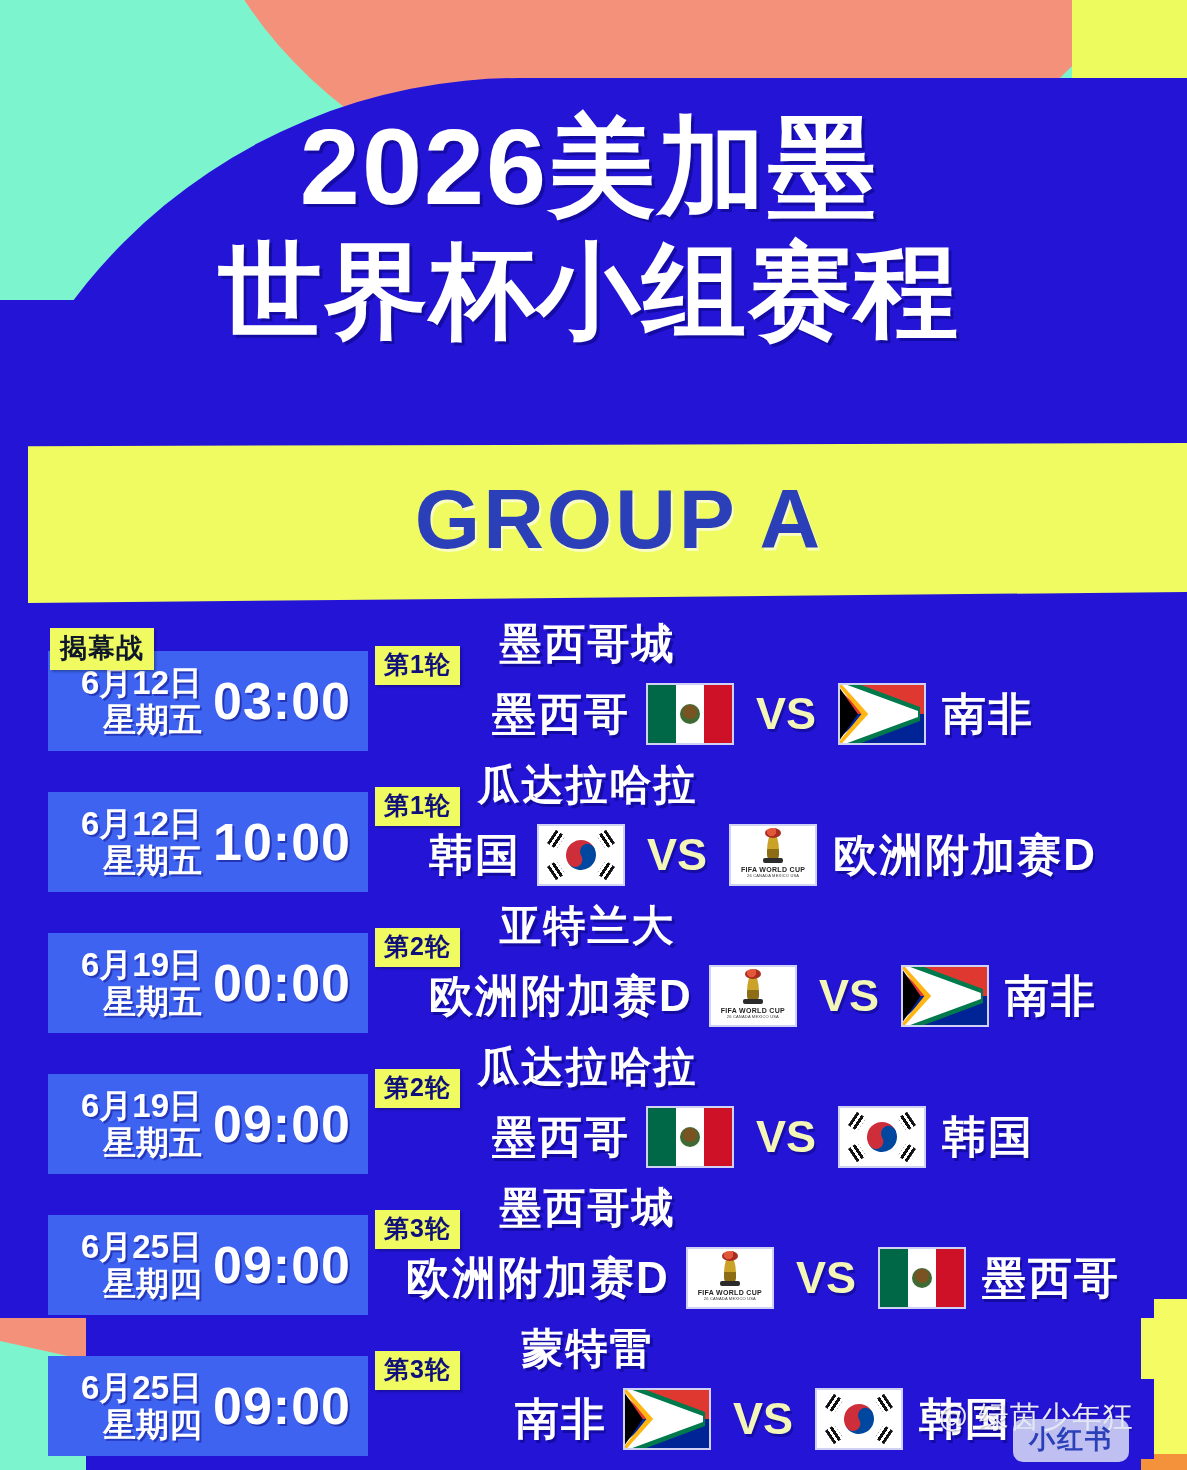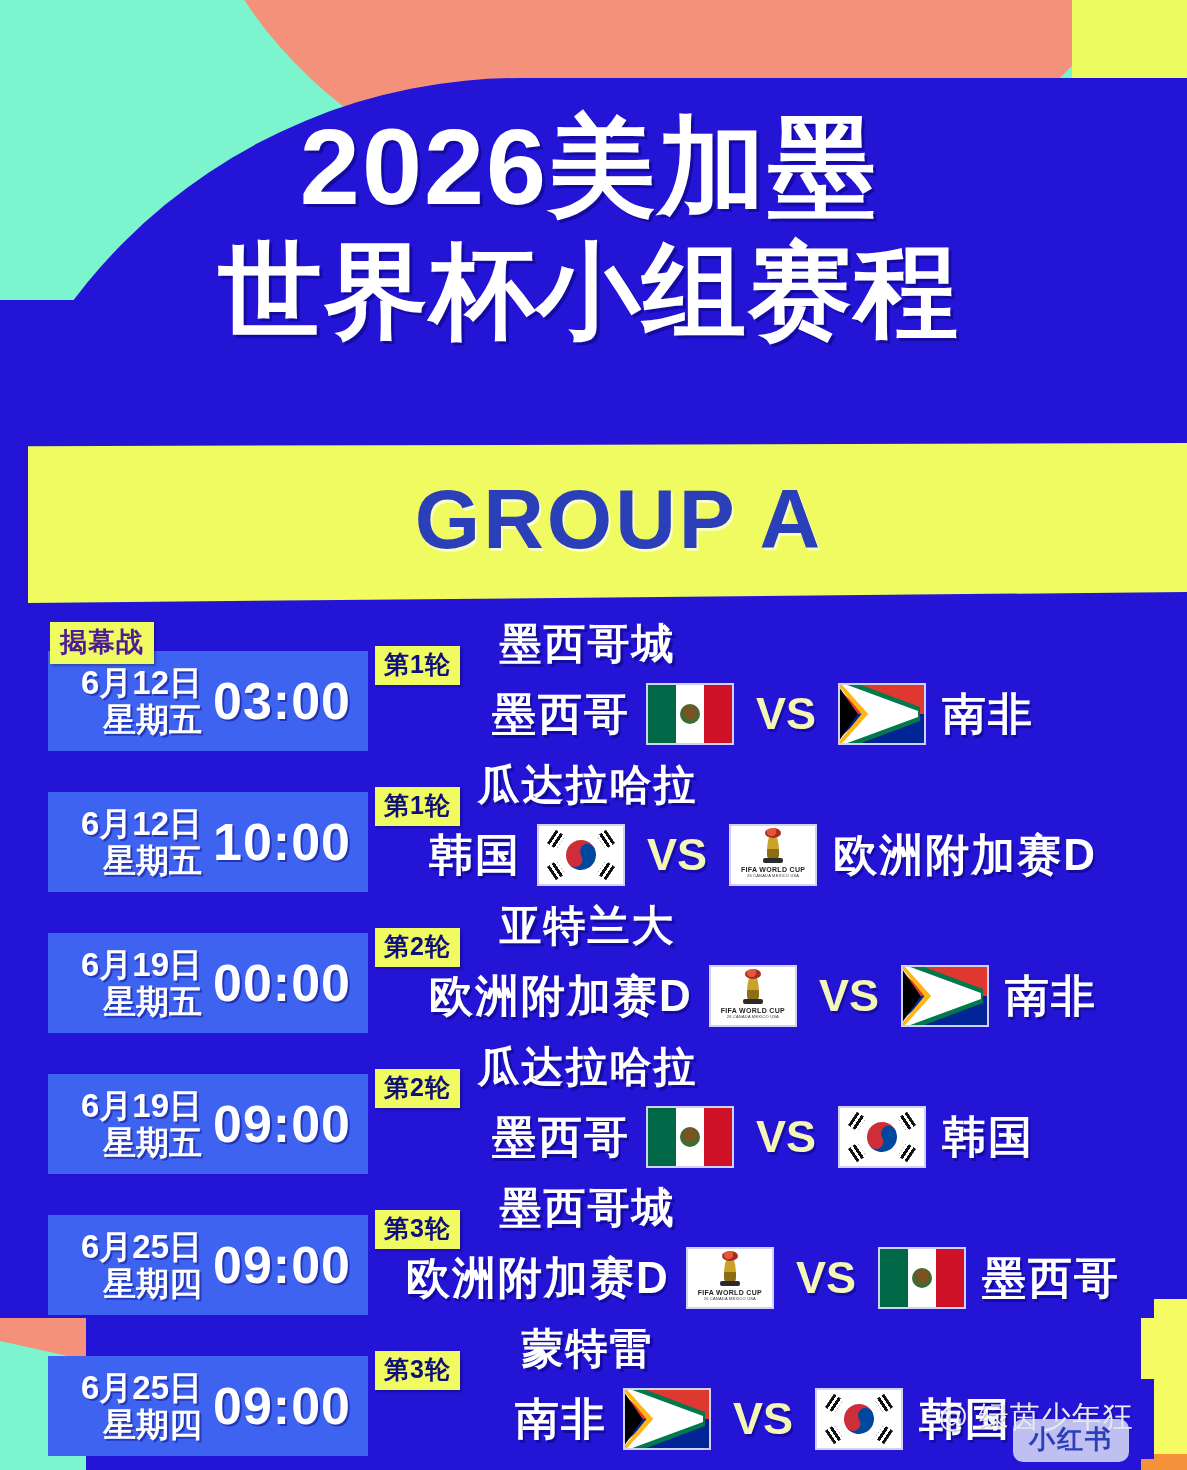--- a/index.html
+++ b/index.html
@@ -72,22 +72,22 @@
 
   
   #matches{position:absolute;left:0;top:620px;width:1187px;z-index:6;}
   .match{position:relative;height:141px;}
 
   .left-col{
     position:absolute;left:48px;top:31px;width:320px;height:100px;
     background:#3D63F0;display:flex;align-items:center;
   }
   .opening-badge{
-    position:absolute;left:50px;top:2px;
-    background:#EFFB60;color:#4c1d95;font-weight:bold;font-size:27px;
+    position:absolute;left:50px;top:8px;
+    background:#EFFB60;color:#0f172a;font-weight:bold;font-size:27px;
     padding:2px 10px 4px 10px;letter-spacing:1px;z-index:3;
     box-shadow:2px 2px 2px rgba(0,0,0,.25);
   }
   .date-block{
     width:140px;margin-left:14px;color:#fff;font-weight:bold;
     text-shadow:2px 2px 0 rgba(10,5,120,.45);
     line-height:1.13;text-align:right;
   }
   .date-day{font-size:33px;}
   .date-week{font-size:33px;}

